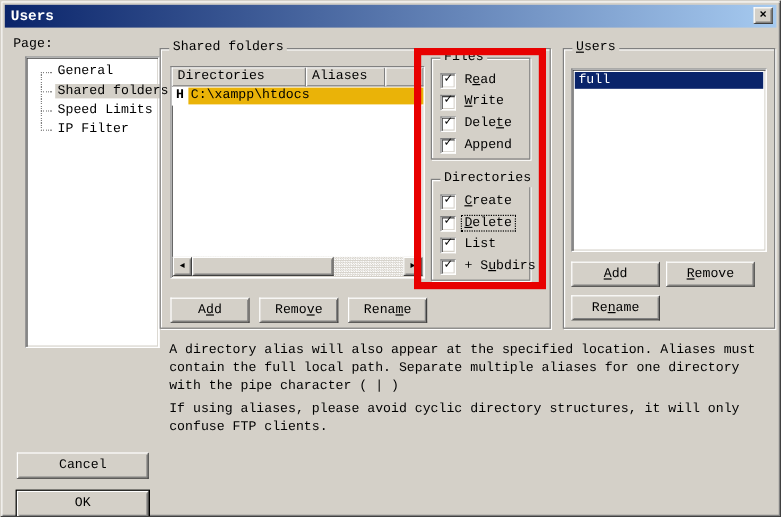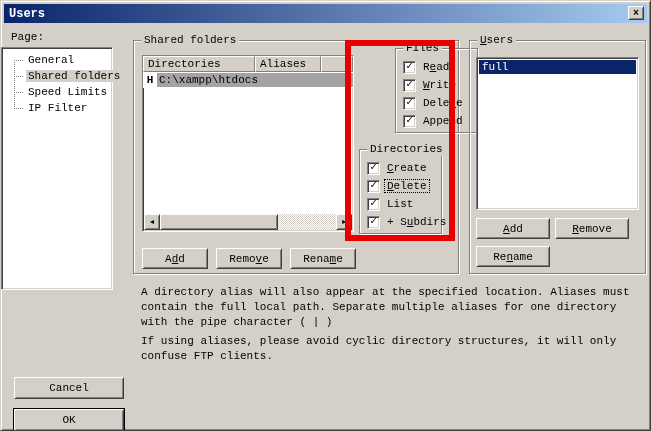--- a/index.html
+++ b/index.html
@@ -22,40 +22,40 @@
     background:#d4d0c8;border:1px solid;border-color:#fff #404040 #404040 #fff;
     box-shadow:inset 1px 1px 0 #d4d0c8,inset -1px -1px 0 #808080;
     font-family:inherit;font-size:10px;font-weight:bold;line-height:11px;text-align:center;padding:0;cursor:default;
   }
   .label{position:absolute;}
   .sunken{
     background:#fff;border:1px solid;border-color:#808080 #fff #fff #808080;
     box-shadow:inset 1px 1px 0 #404040,inset -1px -1px 0 #d4d0c8;box-sizing:border-box;
   }
   
-  .page-list{position:absolute;left:0;top:46px;width:112px;height:243px;padding:4px 0 0 4px;}
+  .page-list{position:absolute;left:20px;top:46px;width:112px;height:243px;padding:4px 0 0 4px;}
   .tree{position:relative;}
   .tree::before{content:"";position:absolute;left:8px;top:8px;width:1px;height:49px;
     background:repeating-linear-gradient(to bottom,#808080 0 1px,transparent 1px 2px);}
   .tree-item{height:16px;display:flex;align-items:center;position:relative;padding-left:20px;white-space:nowrap;}
   .tree-item::before{content:"";position:absolute;left:8px;top:8px;width:10px;height:1px;
     background:repeating-linear-gradient(to right,#808080 0 1px,transparent 1px 2px);}
   .tree-item .ti-label{padding:0 2px;}
   .tree-item.selected .ti-label{background:#d4d0c8;}
   
   .group{position:absolute;border:1px solid #808080;box-shadow:1px 1px 0 #fff,inset 1px 1px 0 #fff;box-sizing:border-box;}
   .group-label{position:absolute;top:-7px;left:7px;background:var(--dialog-bg,#d4d0c8);padding:0 3px;line-height:13px;white-space:nowrap;}
   
   .listview{position:absolute;left:8px;top:14px;width:212px;height:177px;overflow:hidden;}
   .lv-header{display:flex;height:16px;}
   .lv-col{background:#d4d0c8;border:1px solid;border-color:#fff #808080 #808080 #fff;
     box-sizing:border-box;padding:1px 4px 0 4px;white-space:nowrap;overflow:hidden;}
   .lv-row{display:flex;height:16px;align-items:center;background:#fff;}
   .home-flag{font-weight:bold;width:14px;text-align:center;flex:0 0 14px;}
-  .dir-cell{flex:1;background:#a3a3a3;height:14px;line-height:14px;padding-left:2px;white-space:nowrap;}
+  .dir-cell{flex:1;background:#eab308;height:14px;line-height:14px;padding-left:2px;white-space:nowrap;}
   .hscroll{position:absolute;left:1px;right:1px;bottom:1px;height:16px;display:flex;}
   .sb-btn{width:16px;height:16px;flex:0 0 16px;background:#d4d0c8;border:1px solid;border-color:#fff #404040 #404040 #fff;
     box-shadow:inset 1px 1px 0 #d4d0c8,inset -1px -1px 0 #808080;box-sizing:border-box;
     display:flex;align-items:center;justify-content:center;font-size:7px;color:#000;}
   .sb-track{flex:1;position:relative;background:repeating-conic-gradient(#fff 0% 25%,#d4d0c8 0% 50%) 0 0/2px 2px;}
   .sb-thumb{position:absolute;left:0;top:0;width:118px;height:16px;background:#d4d0c8;border:1px solid;border-color:#fff #404040 #404040 #fff;
     box-shadow:inset 1px 1px 0 #d4d0c8,inset -1px -1px 0 #808080;box-sizing:border-box;}
   
   .btn{
     position:absolute;height:21px;background:#d4d0c8;
@@ -134,21 +134,21 @@
             <span>►</span>
           </div>
       </div>
     </div>
 
     <button class="btn" style="left:8px;top:207px;width:66px;">A<u>d</u>d</button>
     <button class="btn" style="left:82px;top:207px;width:66px;">Remo<u>v</u>e</button>
     <button class="btn" style="left:156px;top:207px;width:66px;">Rena<u>m</u>e</button>
   </div>
 
-  <div class="group" style="left:358px;top:47px;width:83px;height:85px;margin-left:36px;">
+  <div class="group" style="left:358px;top:47px;width:83px;height:85px;">
     <span class="group-label">Files</span>
     <div class="cb-row" style="top:11px;">
       <span class="checkbox">
           <span class="check">✓</span>
         </span>
       <span class="cb-label">R<u>e</u>ad</span>
     </div>
     <div class="cb-row" style="top:29px;">
       <span class="checkbox">
           <span class="check">✓</span>

